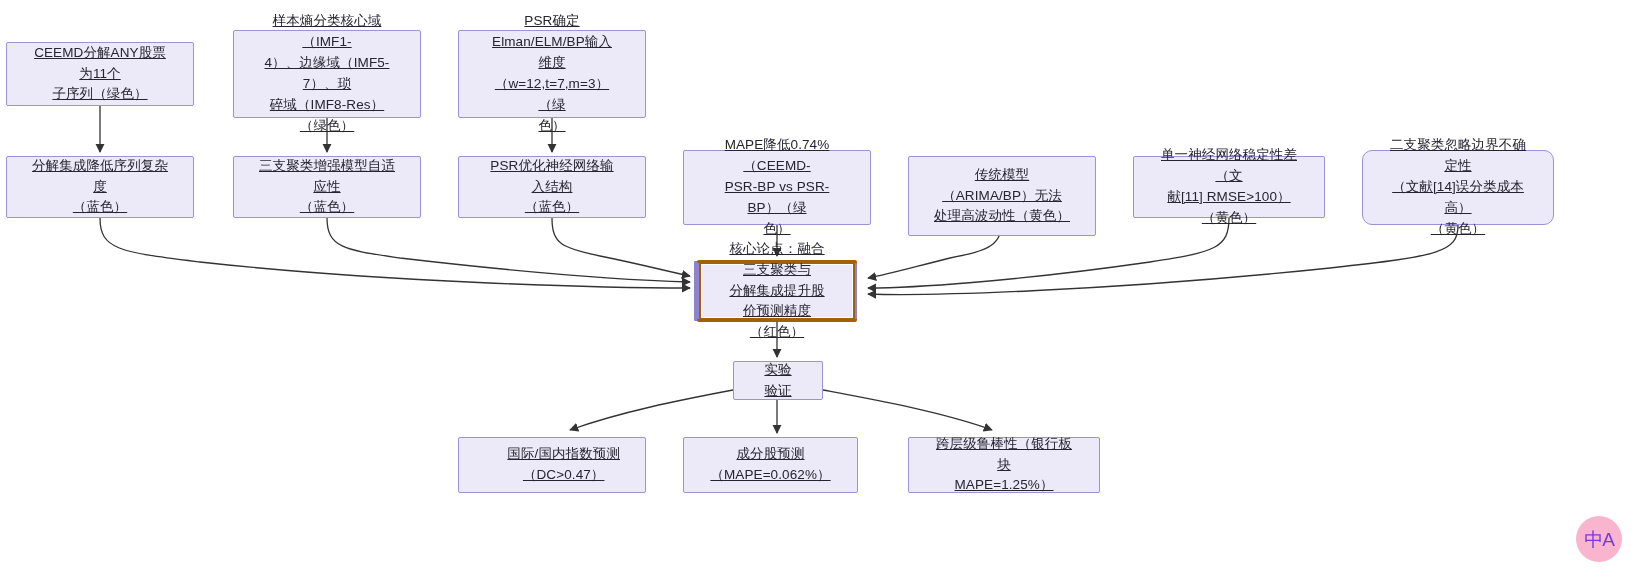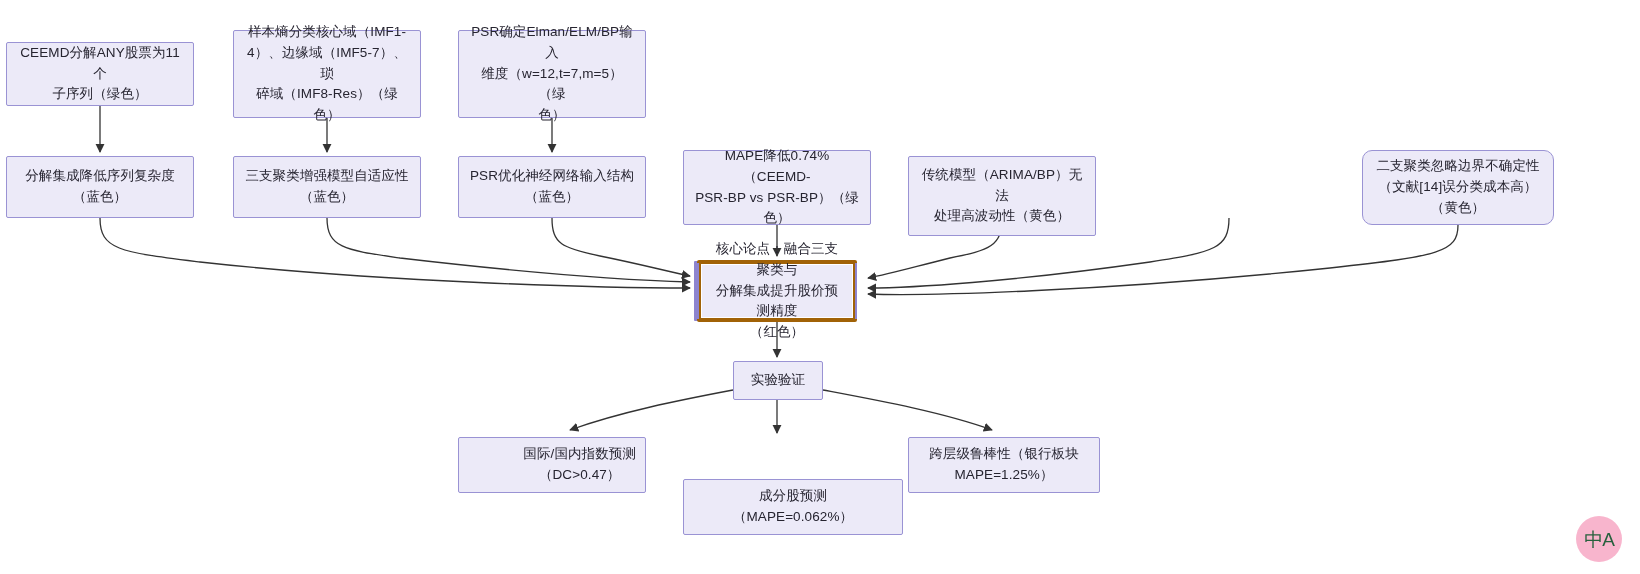--- a/index.html
+++ b/index.html
@@ -31,22 +31,23 @@
     background: #ECEAF8;
     border: 1px solid #9A93D4;
     border-radius: 2px;
     display: flex;
     align-items: center;
     justify-content: center;
     text-align: center;
     color: #262430;
     font-size: 13.5px;
     line-height: 1.55;
-    padding: 4px 9px;
+    padding: 4px 25px;
     letter-spacing: 0.1px;
+    text-decoration: underline;
   }
   .node .txt {
     display: block;
     white-space: pre-line;
   }
   .node.core {
     border: 4px solid #a16207;
     box-shadow: 0 0 0 1px #ffffff inset, -4px 0 0 -1px #8d84cf;
   }
   .node.core::before {
@@ -69,21 +70,21 @@
   }
   .watermark {
     position: absolute;
     width: 46px;
     height: 46px;
     border-radius: 50%;
     background: #F8AFC9;
     display: flex;
     align-items: center;
     justify-content: center;
-    color: #14532d;
+    color: #6d28d9;
     font-size: 19px;
     line-height: 1;
     opacity: 0.92;
     letter-spacing: -1px;
   }
 </style>
 </head>
 <body>
 
 <div id="canvas">
@@ -122,21 +123,21 @@
     <span class="txt">CEEMD分解ANY股票为11个
 子序列（绿色）</span>
   </div>
   <div class="node" style="left:233px; top:30px; width:188px; height:88px;">
     <span class="txt">样本熵分类核心域（IMF1-
 4）、边缘域（IMF5-7）、琐
 碎域（IMF8-Res）（绿色）</span>
   </div>
   <div class="node" style="left:458px; top:30px; width:188px; height:88px;">
     <span class="txt">PSR确定Elman/ELM/BP输入
-维度（w=12,t=7,m=5）（绿
+维度（w=12,t=7,m=3）（绿
 色）</span>
   </div>
 
   <div class="node" style="left:6px; top:156px; width:188px; height:62px;">
     <span class="txt">分解集成降低序列复杂度
 （蓝色）</span>
   </div>
   <div class="node" style="left:233px; top:156px; width:188px; height:62px;">
     <span class="txt">三支聚类增强模型自适应性
 （蓝色）</span>
@@ -147,41 +148,45 @@
   </div>
   <div class="node" style="left:683px; top:150px; width:188px; height:75px;">
     <span class="txt">MAPE降低0.74%（CEEMD-
 PSR-BP vs PSR-BP）（绿
 色）</span>
   </div>
   <div class="node" style="left:908px; top:156px; width:188px; height:80px;">
     <span class="txt">传统模型（ARIMA/BP）无法
 处理高波动性（黄色）</span>
   </div>
+  <div class="node" style="left:1133px; top:156px; width:192px; height:62px;">
+    <span class="txt">单一神经网络稳定性差（文
+献[11] RMSE&gt;100）（黄色）</span>
+  </div>
   <div class="node" style="left:1362px; top:150px; width:192px; height:75px;border-radius:10px;">
     <span class="txt">二支聚类忽略边界不确定性
 （文献[14]误分类成本高）
 （黄色）</span>
   </div>
 
   <div class="node core" style="left:697px; top:260px; width:160px; height:62px;">
     <span class="txt">核心论点：融合三支聚类与
 分解集成提升股价预测精度
 （红色）</span>
   </div>
 
   <div class="node" style="left:733px; top:361px; width:90px; height:39px;">
     <span class="txt">实验验证</span>
   </div>
 
   <div class="node" style="left:458px; top:437px; width:188px; height:56px;justify-content:flex-end;">
     <span class="txt">国际/国内指数预测
 （DC&gt;0.47）</span>
   </div>
-  <div class="node" style="left:683px; top:437px; width:220px; height:56px;margin-top:42px;">
+  <div class="node" style="left:683px; top:437px; width:175px; height:56px;">
     <span class="txt">成分股预测
 （MAPE=0.062%）</span>
   </div>
   <div class="node" style="left:908px; top:437px; width:192px; height:56px;">
     <span class="txt">跨层级鲁棒性（银行板块
 MAPE=1.25%）</span>
   </div>
 
   <div class="watermark" style="left:1576px; top:516px;">
     <span>中A</span>

